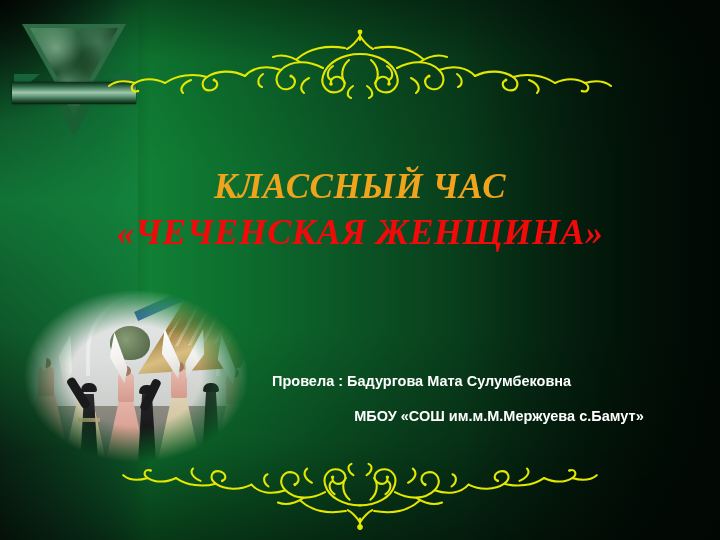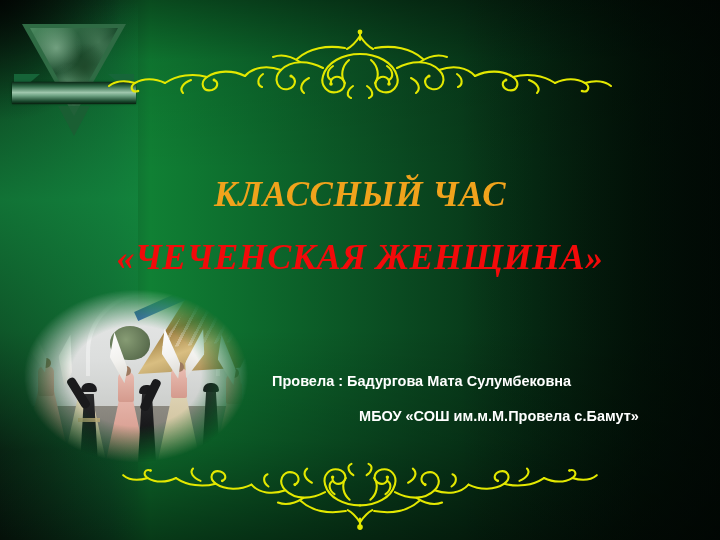--- a/index.html
+++ b/index.html
@@ -270,31 +270,31 @@
     text-align: center;
   }
   .title-line1 {
     font-family: "Liberation Serif", serif;
     font-weight: bold;
     font-style: italic;
     font-size: 35px;
     letter-spacing: 0.5px;
     color: #f0a31c;
     line-height: 1.08;
-    margin: 8px;
+    margin: 0;
   }
   .title-line2 {
     font-family: "Liberation Serif", serif;
     font-weight: bold;
     font-style: italic;
     font-size: 36px;
     letter-spacing: 0.5px;
     color: #f20a0a;
     line-height: 1.12;
-    margin: 23px 0 0 0;
+    margin: 6px 0 0 0;
   }
 
   
   .subtitle-block {
     position: absolute;
     left: 272px;
     top: 372px;
     width: 428px;
     color: #ffffff;
     font-family: "Liberation Sans", sans-serif;
@@ -480,16 +480,16 @@
     </div>
   </div>
 
   <div class="title-block">
     <div class="title-line1">КЛАССНЫЙ ЧАС</div>
     <div class="title-line2">«ЧЕЧЕНСКАЯ ЖЕНЩИНА»</div>
   </div>
 
   <div class="subtitle-block">
     <div class="sub-line1">Провела : Бадургова Мата Сулумбековна</div>
-    <div class="sub-line2">МБОУ «СОШ им.м.М.Провела с.Бамут»</div>
+    <div class="sub-line2">МБОУ «СОШ им.м.М.Мержуева с.Бамут»</div>
   </div>
 
 </div>
 
 </body></html>

